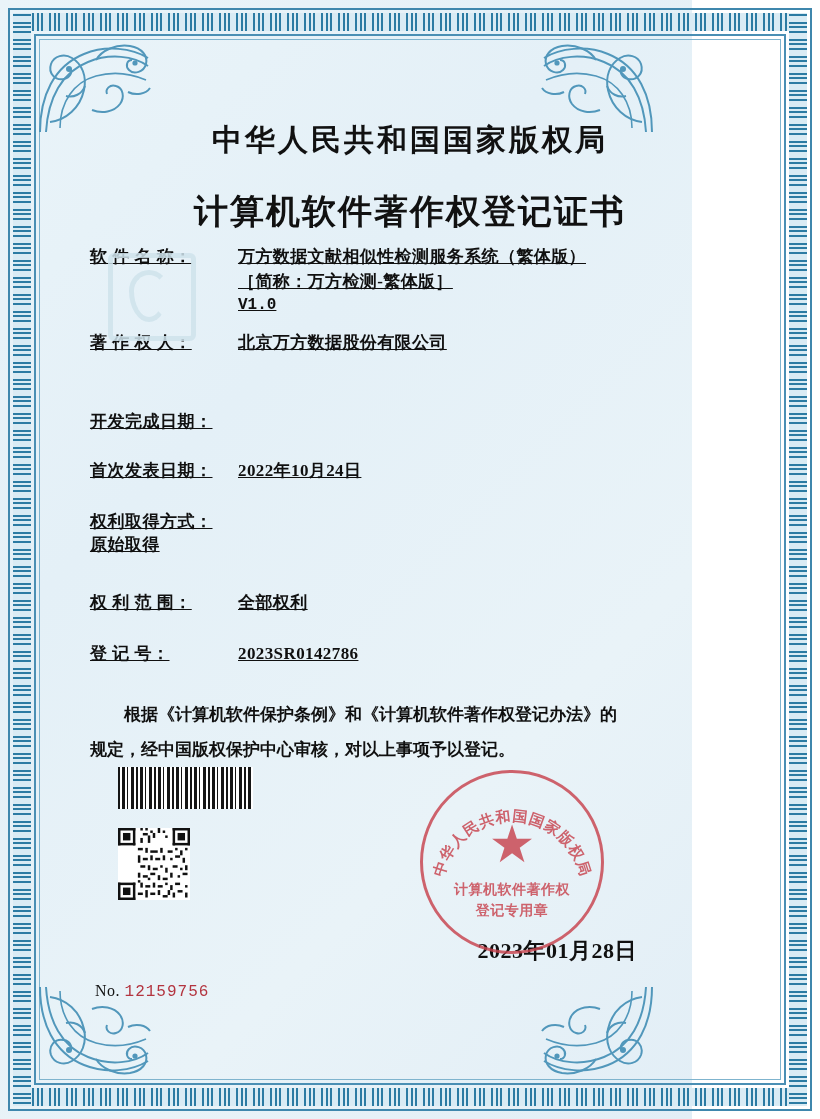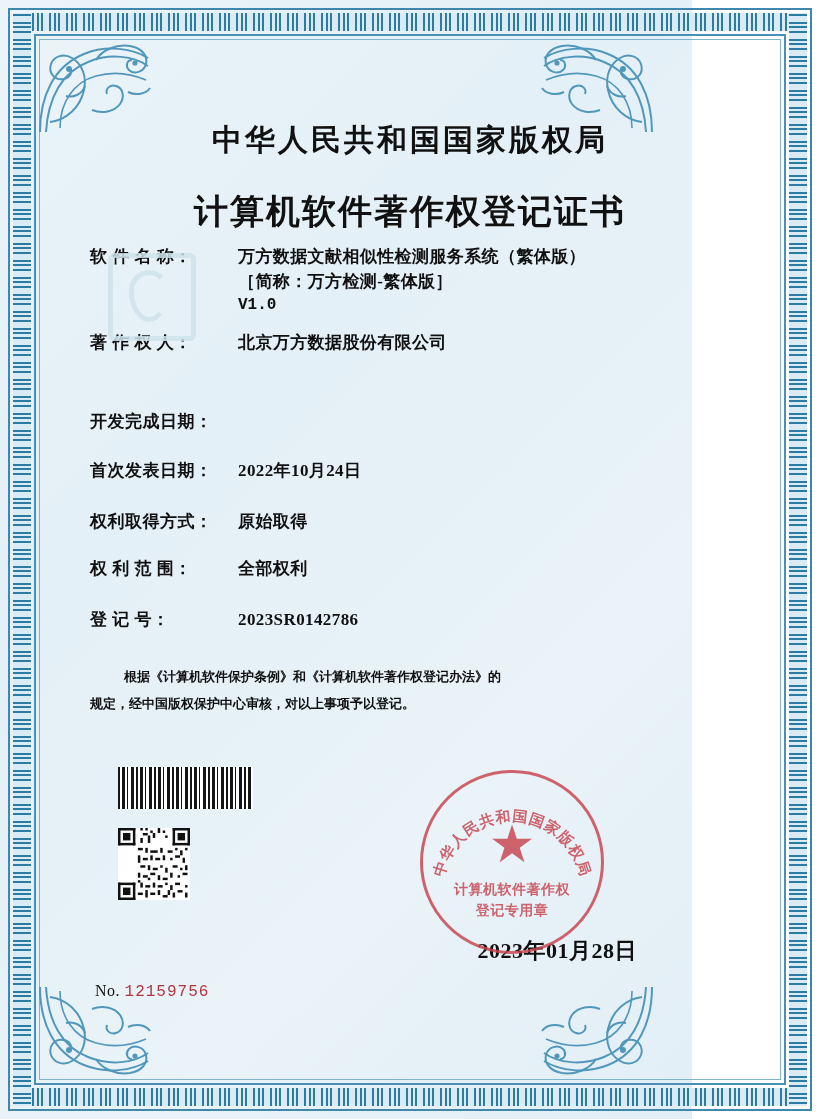--- a/index.html
+++ b/index.html
@@ -150,20 +150,21 @@
     border-right-color: transparent;
   }
 
   .field-block { margin-top: 10px; padding-left: 45px; }
   .field-row {
     display: flex;
     align-items: flex-start;
     margin-bottom: 10px;
     font-size: 17px;
     color: #101010;
+    text-decoration: underline;
   }
   .field-label {
     width: 148px;
     flex: none;
     font-family: "Liberation Serif", serif;
     font-weight: bold;
     letter-spacing: 0px;
     white-space: nowrap;
   }
   .field-label.sp0 { letter-spacing: 0.5px; }
@@ -175,21 +176,21 @@
   }
   .field-value .line { display: block; }
   .field-value .mono { font-family: "Liberation Mono", monospace; font-size: 16px; letter-spacing: 0px; }
 
   .gap-lg { height: 44px; }
 
   .para {
     margin-top: 30px;
     padding-left: 45px;
     padding-right: 18px;
-    font-size: 13px;
+    font-size: 17px;
     font-weight: bold;
     line-height: 2.1;
     color: #101010;
     text-align: justify;
   }
   .para .indent { display: block; text-indent: 34px; }
 
   
   .barcode {
     position: absolute;
@@ -377,21 +378,21 @@
 
       <div class="field-row" style="margin-bottom:26px;">
         <div class="field-label sp0">开发完成日期：</div>
       </div>
 
       <div class="field-row" style="margin-bottom:26px;">
         <div class="field-label sp0">首次发表日期：</div>
         <div class="field-value mono">2022年10月24日</div>
       </div>
 
-      <div class="field-row" style="margin-bottom:23px;">
+      <div class="field-row" style="margin-bottom:34px;flex-direction:column;">
         <div class="field-label sp0">权利取得方式：</div>
         <div class="field-value">原始取得</div>
       </div>
 
       <div class="field-row" style="margin-bottom:26px;">
         <div class="field-label sp0">权 利 范 围：</div>
         <div class="field-value">全部权利</div>
       </div>
 
       <div class="field-row">

